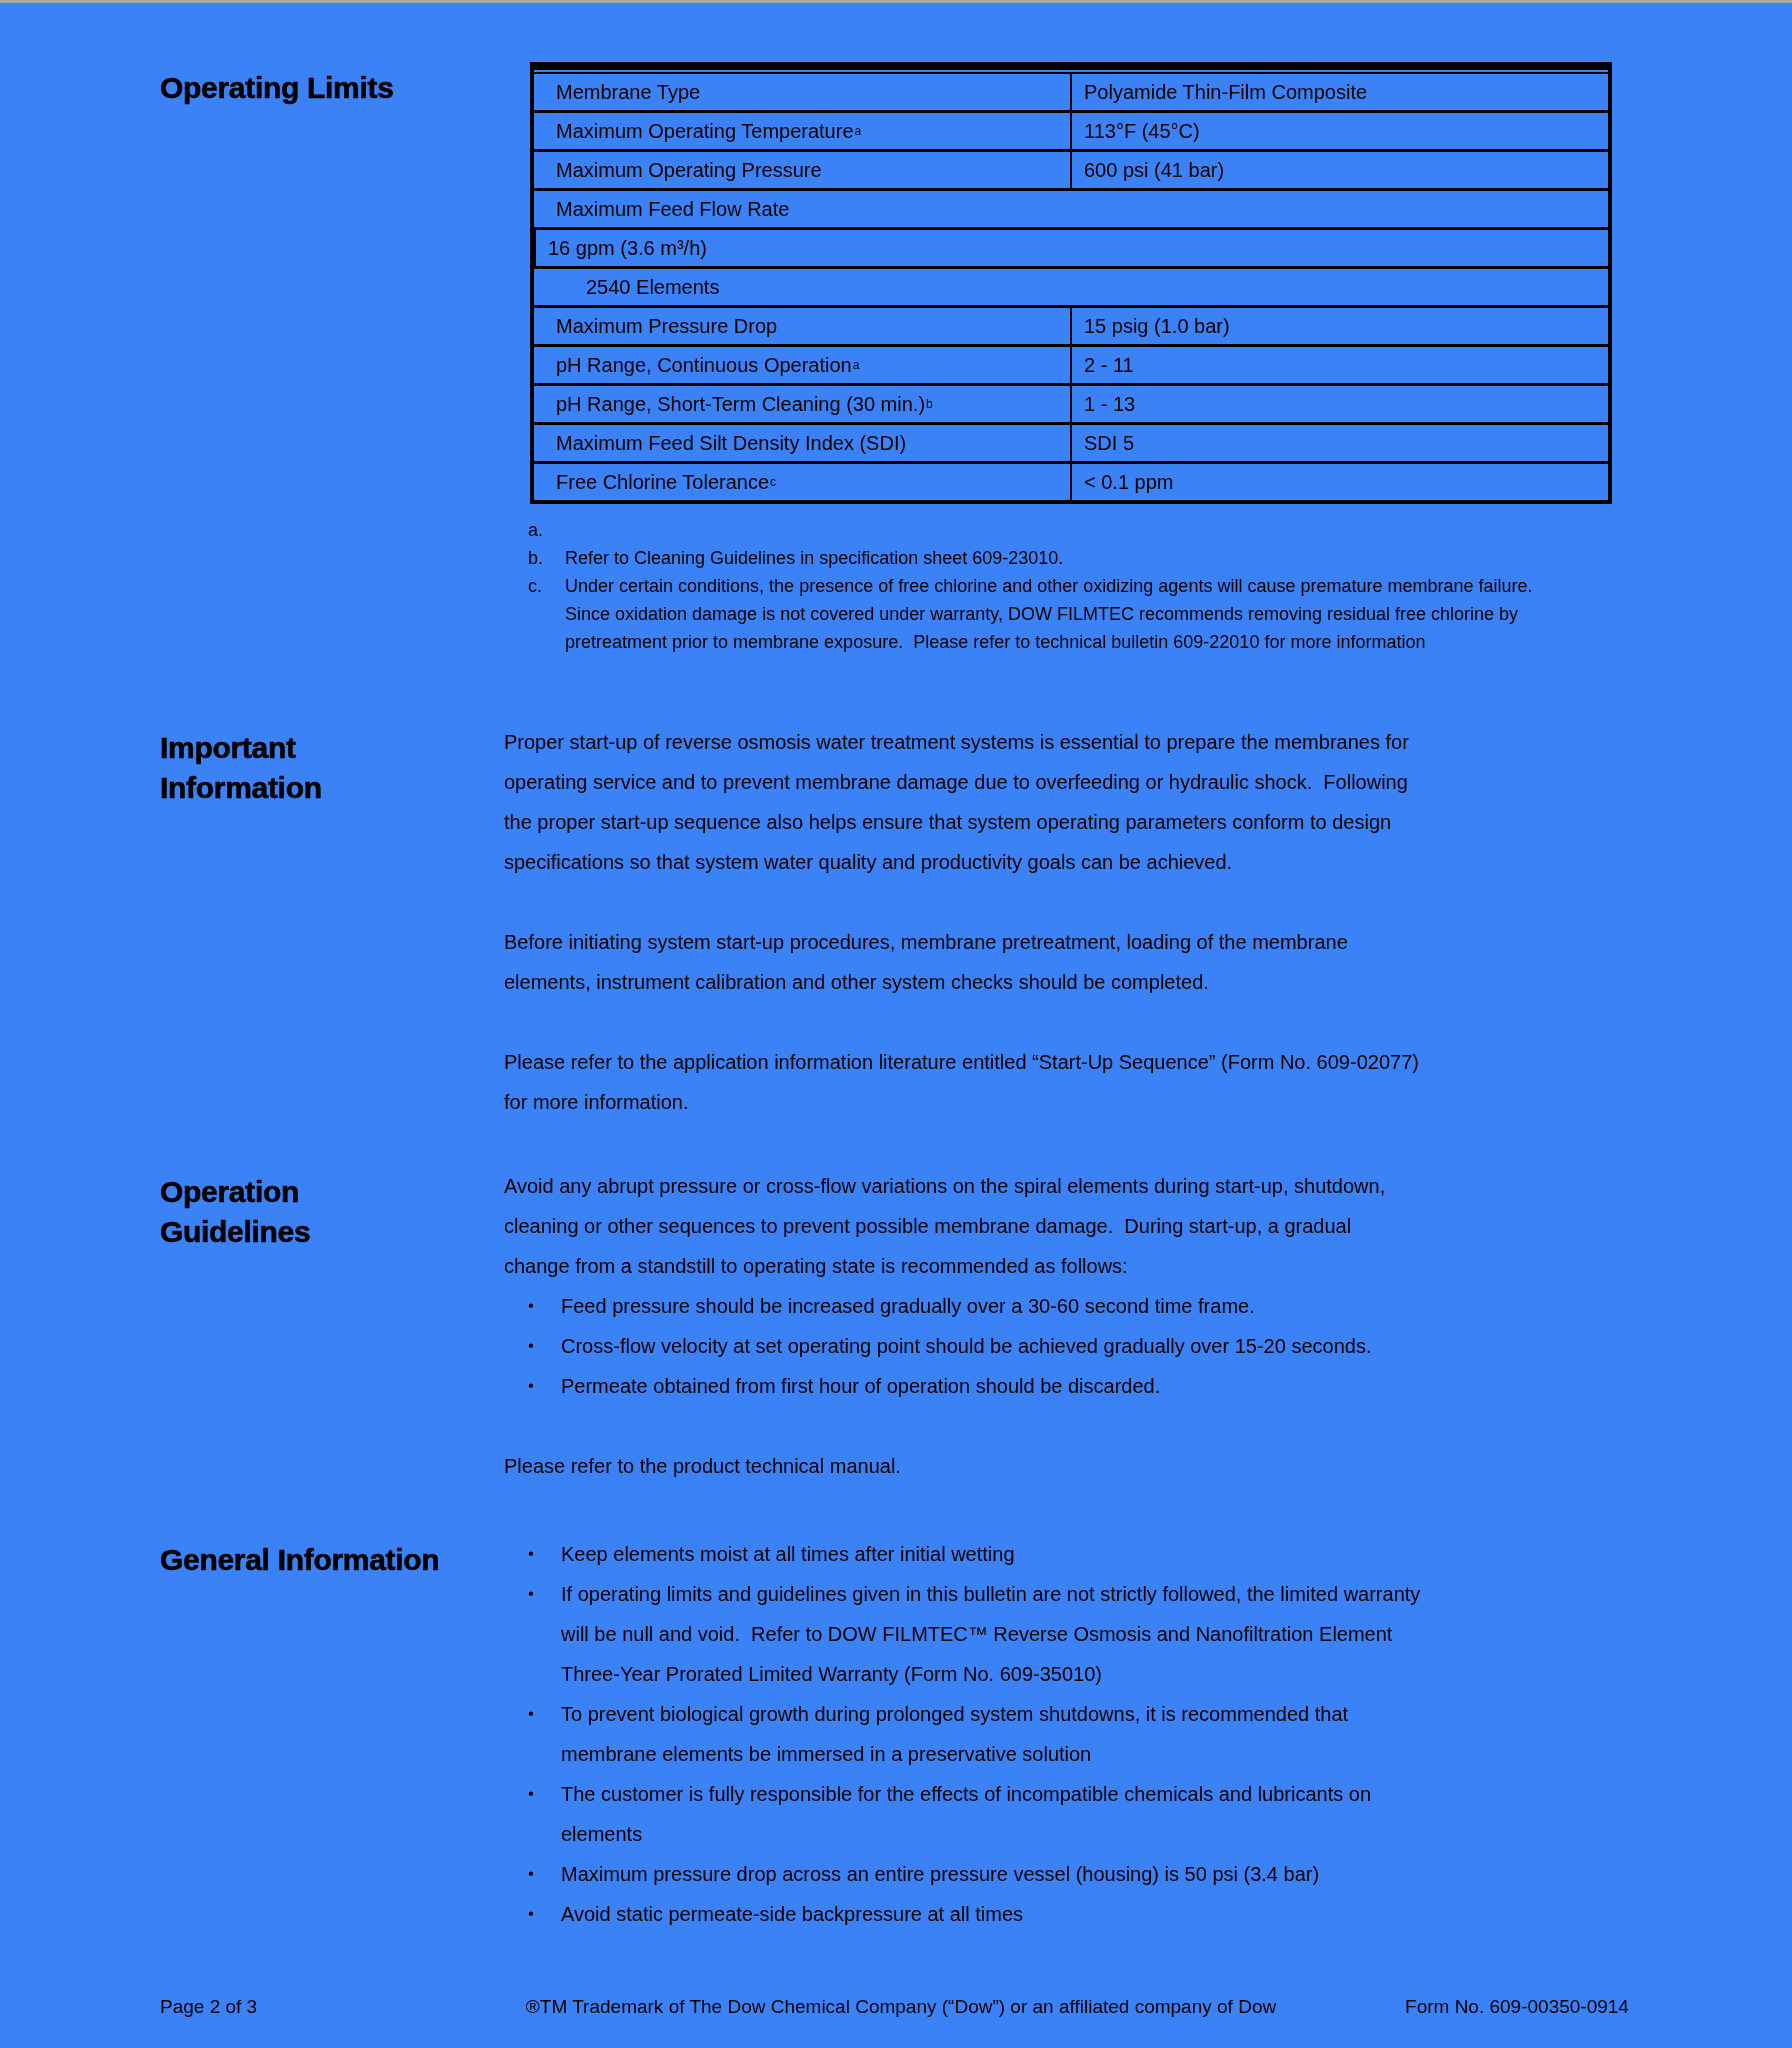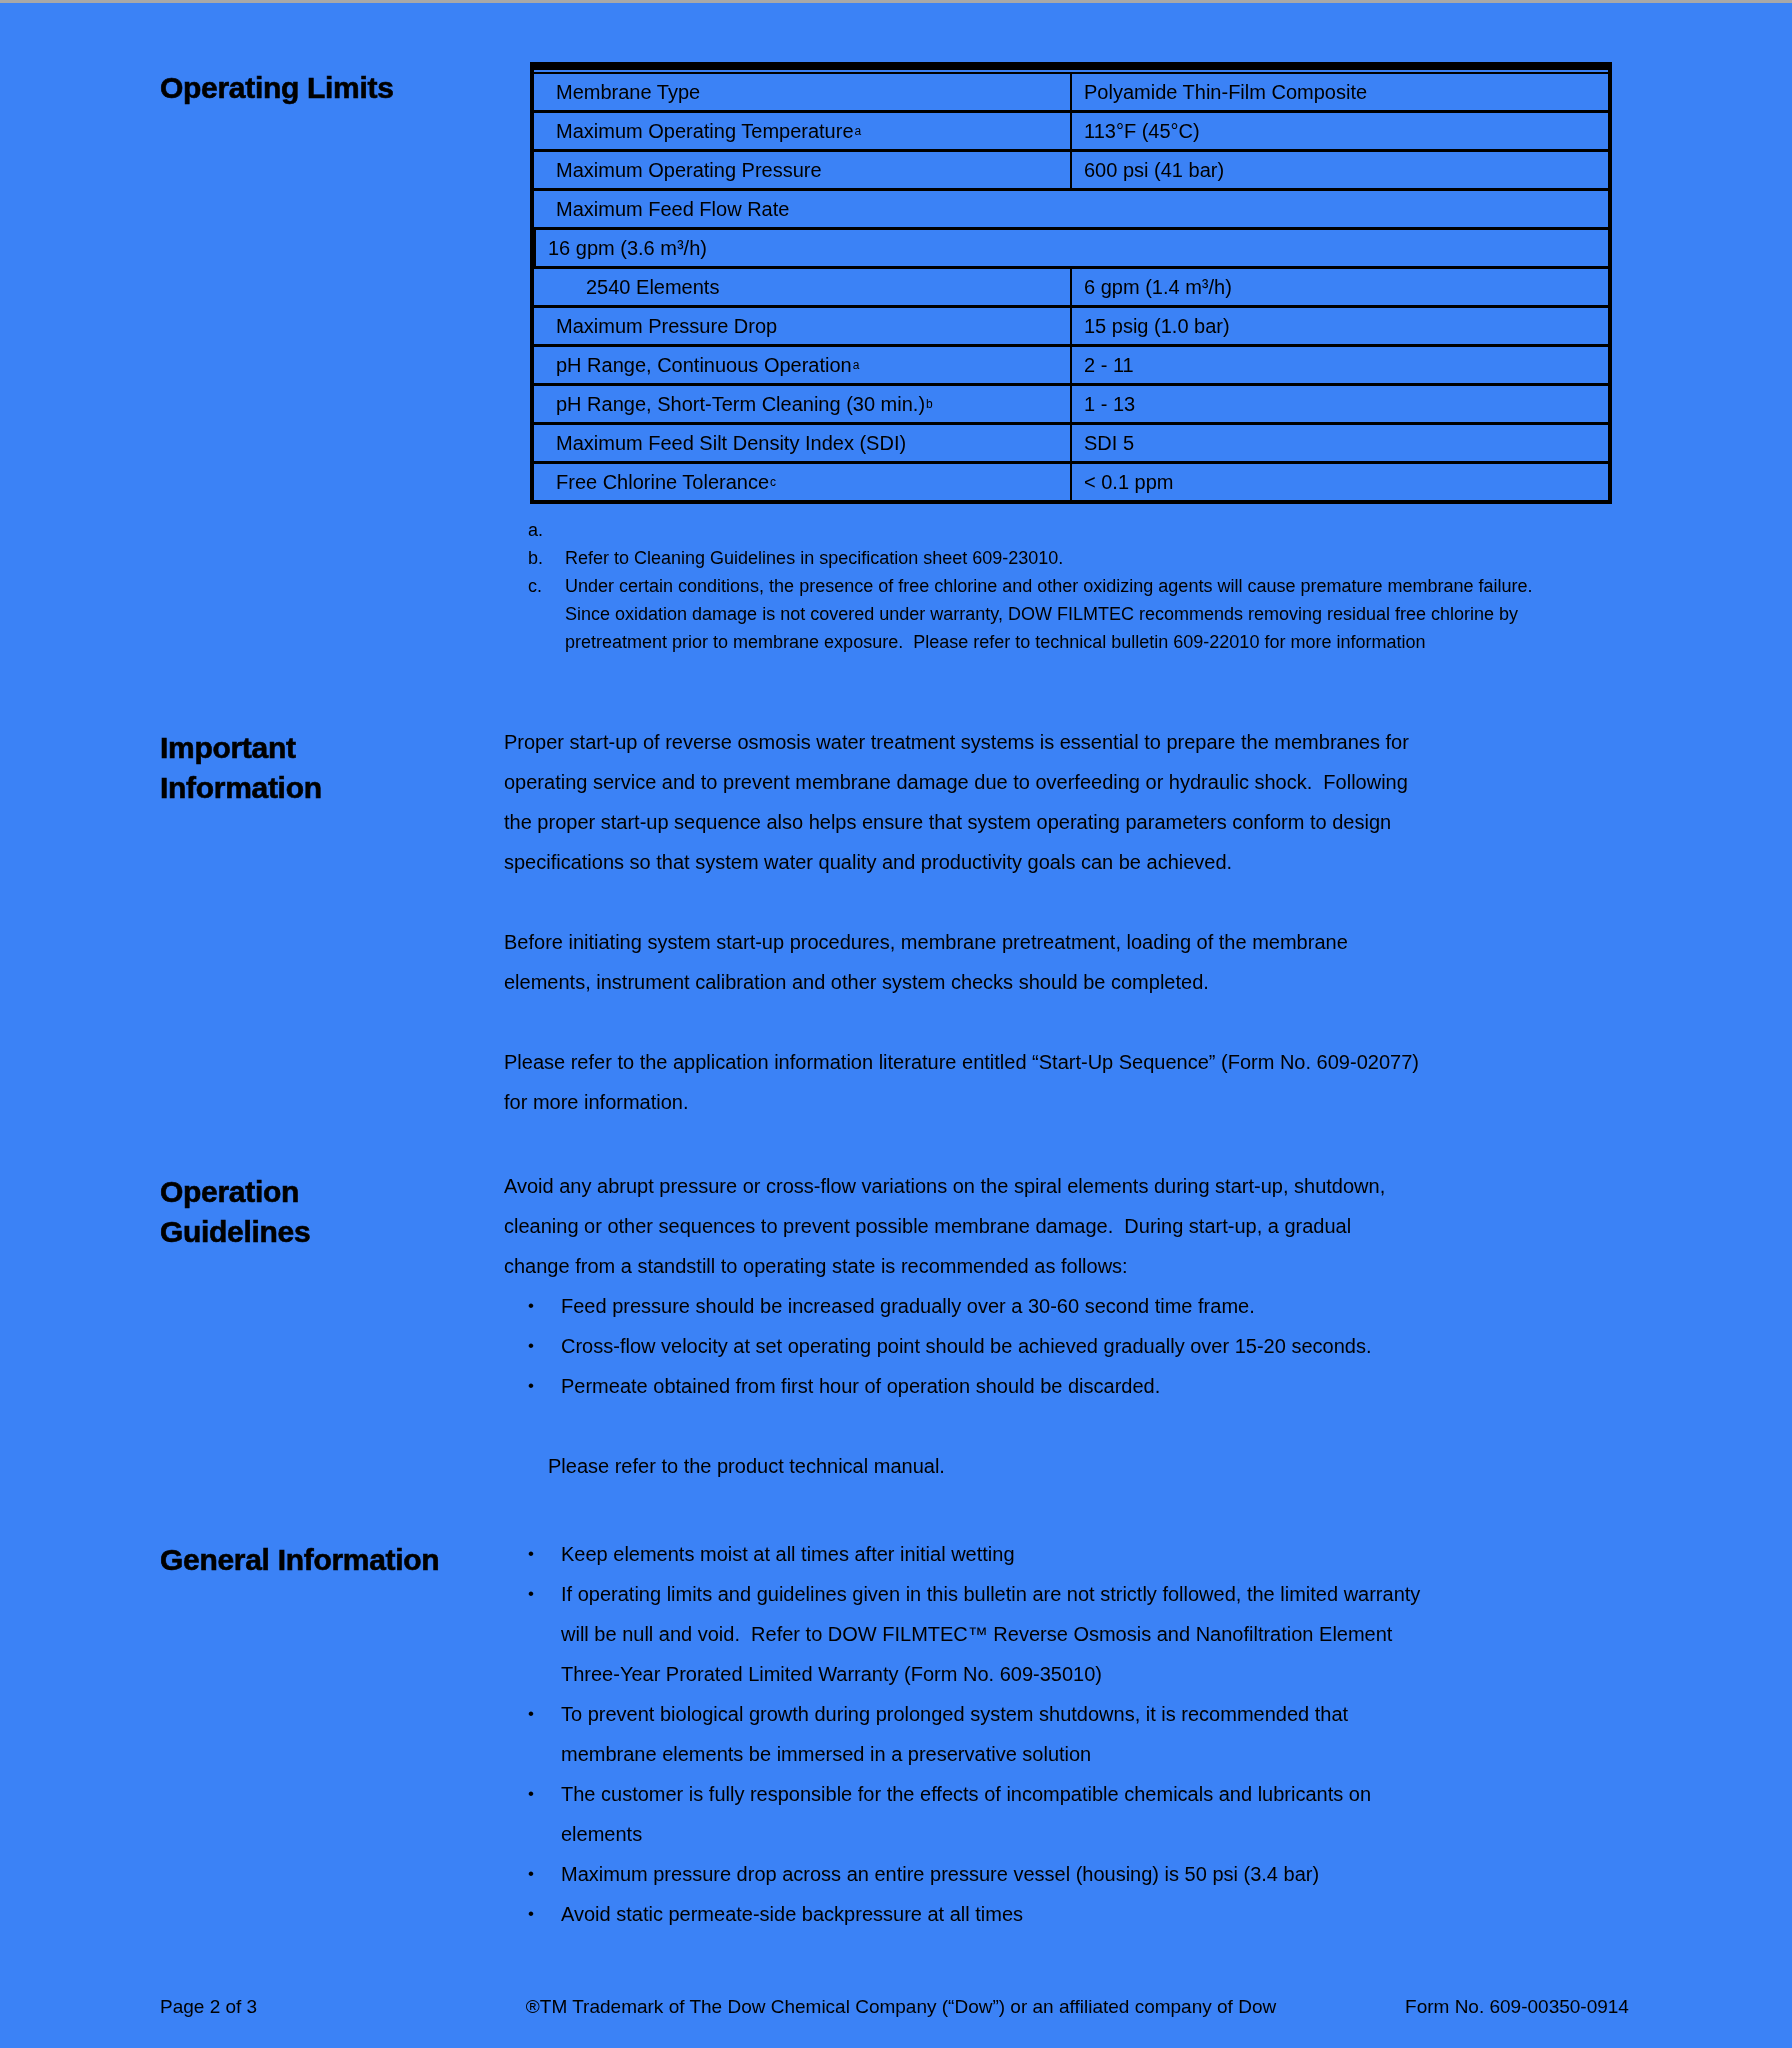--- a/index.html
+++ b/index.html
@@ -50,21 +50,21 @@
   .footnote { display:flex; }
   .fn-marker { width:37px; flex-shrink:0; }
   .fn-text { white-space:pre-wrap; }
 
   
   .para { font-size:20px; line-height:40px; white-space:pre-wrap; }
   .para + .para { margin-top:40px; }
   .bullet { display:flex; font-size:20px; line-height:40px; }
   .b-mark { width:57px; padding-left:24px; flex-shrink:0; font-size:17px; }
   .b-text { flex:1; white-space:pre-wrap; }
-  .og-outro { margin-top:40px;margin-left:44px; }
+  .og-outro { margin-top:40px; }
 
   
   .footer {
     position:absolute; left:160px; right:150px; bottom:30px;
     display:flex; align-items:baseline; font-size:19px;
   }
   .footer .f-left  { flex:0 0 250px; text-align:left; }
   .footer .f-center{ flex:1; text-align:center; }
   .footer .f-right { flex:0 0 250px; text-align:center; }
 </style>
@@ -107,21 +107,20 @@
         <div class="trow">
           <div class="tcell-full">Maximum Feed Flow Rate</div>
         </div>
         <div class="trow">
           <div class="tcell-value">16 gpm (3.6 m³/h)</div>
         </div>
         <div class="trow">
           <div class="tcell-label indent">
               <span>2540 Elements</span>
             </div>
-          <div class="tcell-value">6 gpm (1.4 m³/h)</div>
         </div>
         <div class="trow">
           <div class="tcell-label">
               <span>Maximum Pressure Drop</span>
               <sup class="fn-ref"></sup>
             </div>
           <div class="tcell-value">15 psig (1.0 bar)</div>
         </div>
         <div class="trow">
           <div class="tcell-label">

